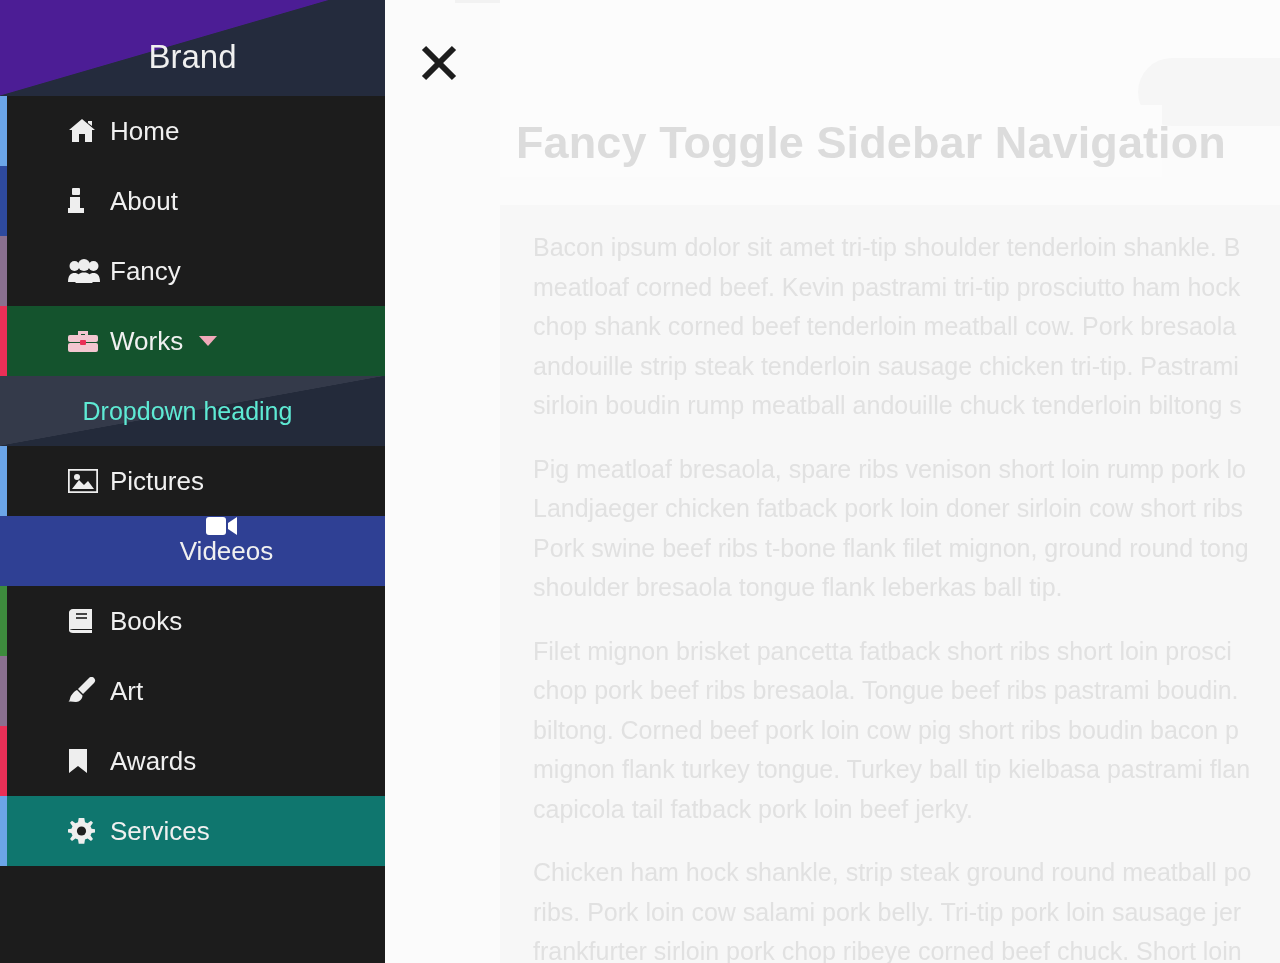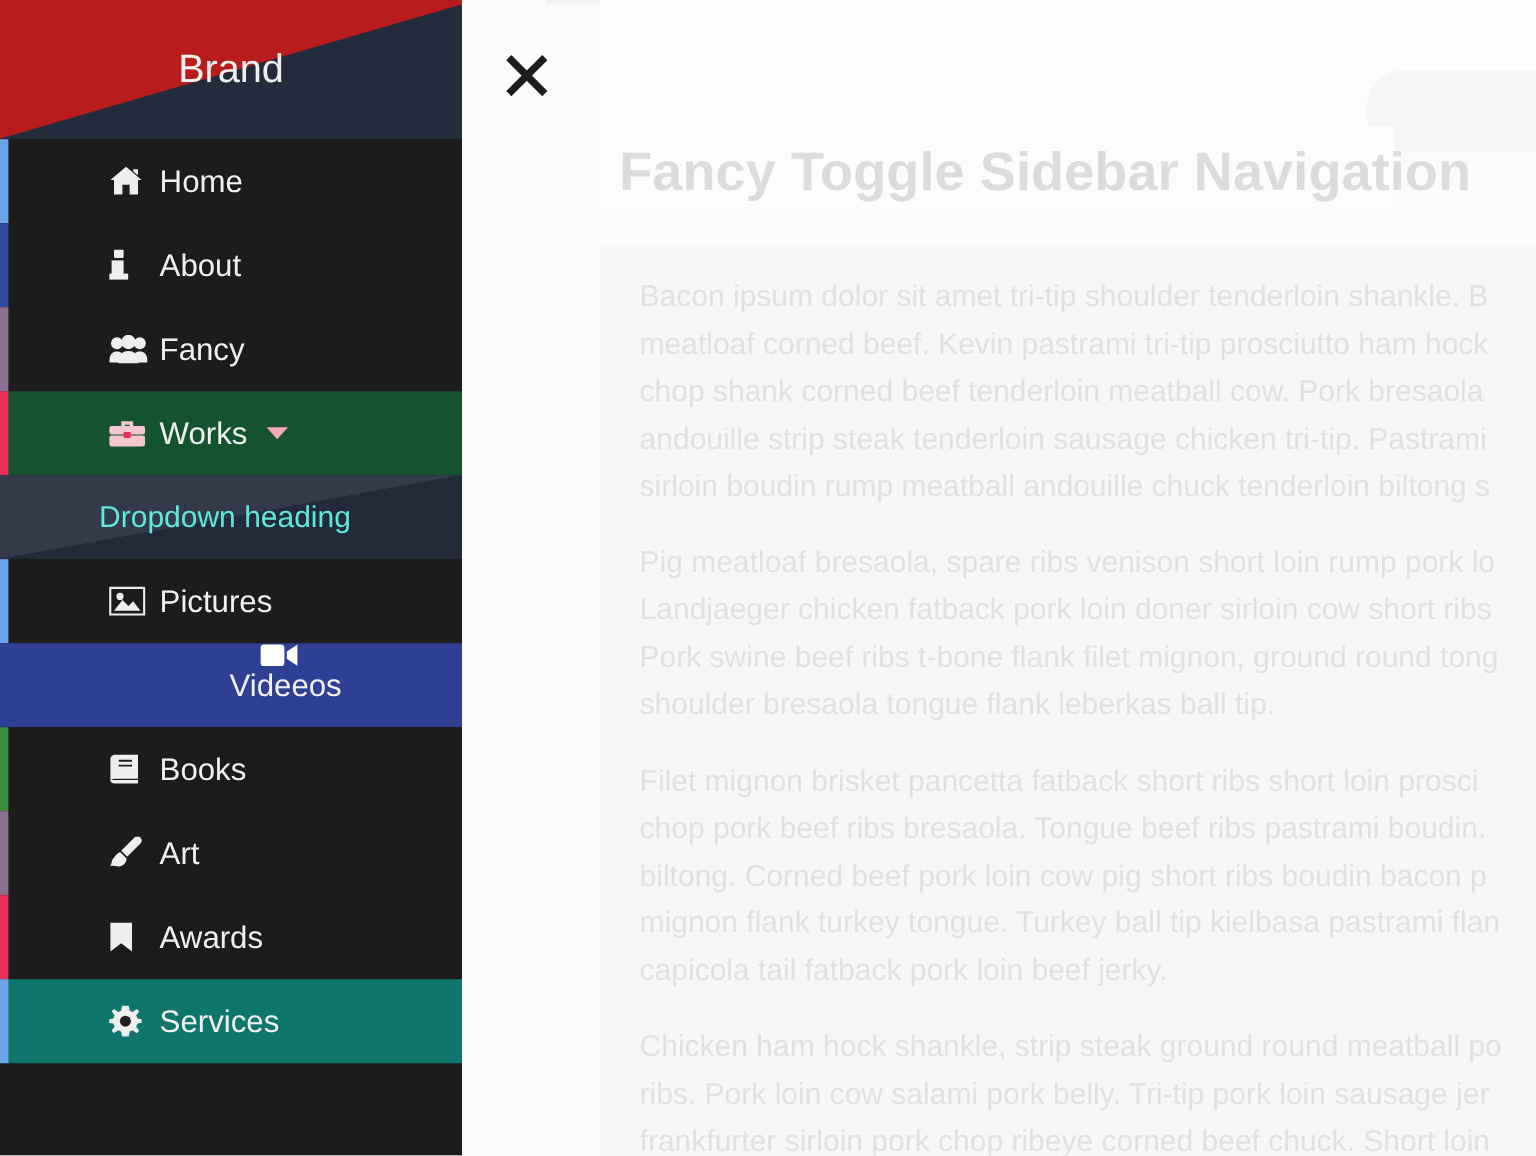--- a/index.html
+++ b/index.html
@@ -61,37 +61,37 @@
     font-size:25px; line-height:39.5px; color:#e1e1e1;
     margin-bottom:24px; white-space:nowrap;
   }
 
   
   .sidebar {
     position:absolute; left:0; top:0; width:385px; height:963px;
     background:#1c1c1c; overflow:hidden;
   }
   .brand {
-    position:relative; height:116px; width:385px;
-    background:#b91c1c; overflow:hidden;
+    position:relative; height:96px; width:385px;
+    background:#4c1d95; overflow:hidden;
   }
   .brand::after {
     content:""; position:absolute; left:0; right:0; bottom:0; height:112px;
     background:linear-gradient(to right bottom, transparent 49.6%, #242b3d 50%);
   }
   .brand-text {
     position:absolute; z-index:2; left:0; right:0; top:40px;
     text-align:center; color:#f0f0f0;
     font-size:33px; font-weight:400; line-height:34px;
   }
 
   .menu { position:relative; }
   .mi {
     position:relative; display:flex; align-items:center;
-    height:70px; padding-left:84px; cursor:pointer;
+    height:70px; padding-left:61px; cursor:pointer;
     background:#1c1c1c; color:#f0f0f0;
     border-left:7px solid transparent;
   }
   .mi .ic {
     width:34px; display:inline-flex; align-items:center;
     justify-content:flex-start; margin-right:8px; flex:0 0 auto;
   }
   .mi .lbl { font-size:26px; font-weight:400; line-height:30px; white-space:nowrap; }
   .mi.active-pink { background:#14532d; }
   .mi.active-blue { background:#2f4094;flex-direction:column; }

